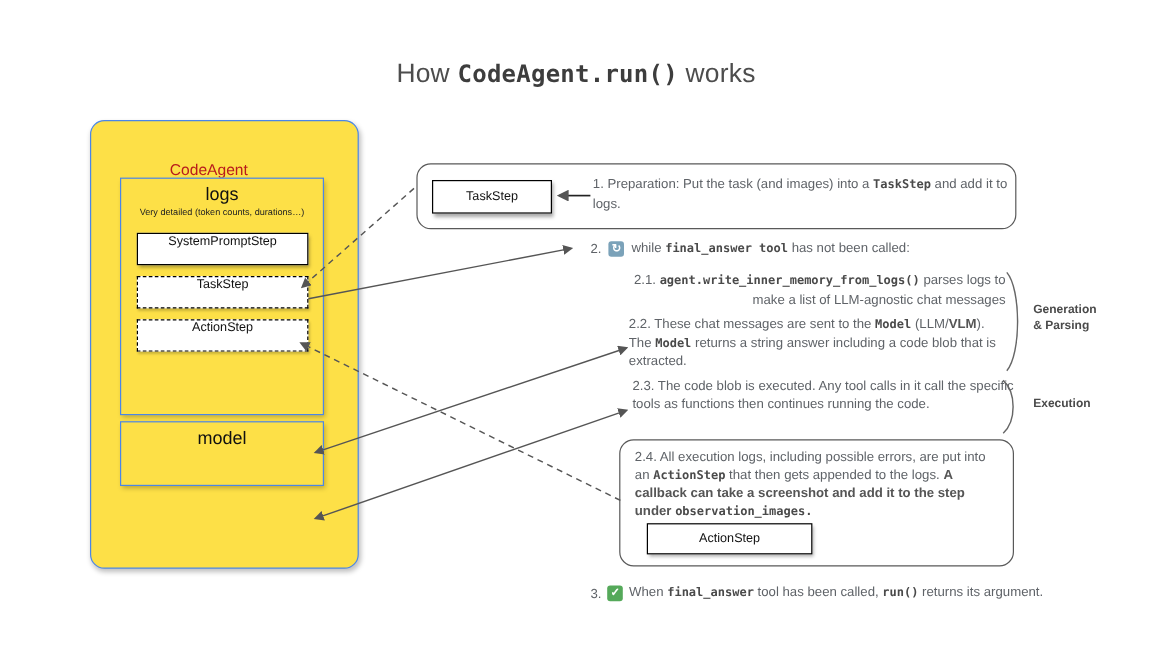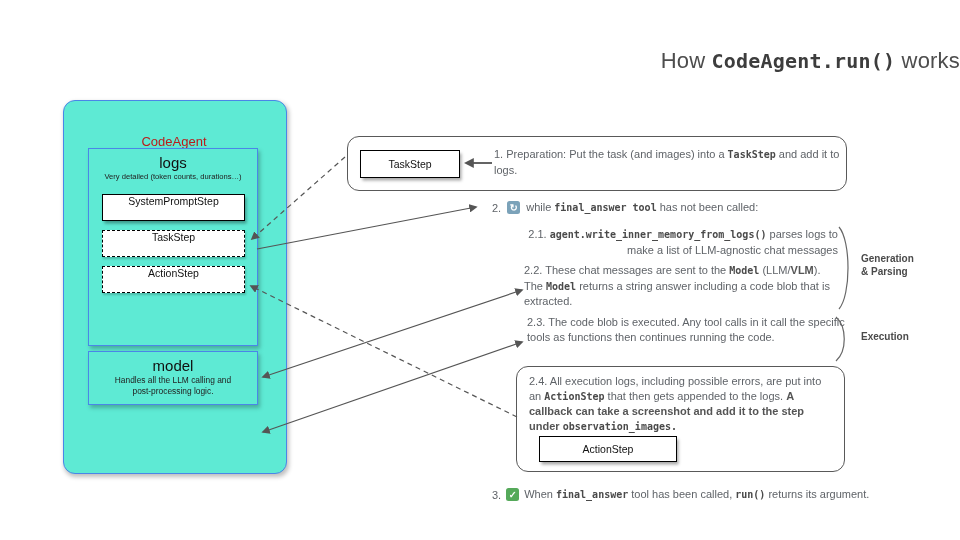--- a/index.html
+++ b/index.html
@@ -1,23 +1,23 @@
 <!DOCTYPE html>
 <html><head>
 <meta charset="utf-8">
 <style>
   html,body{margin:0;padding:0;background:#ffffff;}
   #canvas{position:relative;width:960px;height:540px;background:#ffffff;overflow:hidden;
           font-family:"Liberation Sans",sans-serif;color:#5f6368;}
   .abs{position:absolute;}
   
-  #title{top:48px;left:0;width:960px;text-align:right;font-size:22px;color:#4d4d4d;letter-spacing:.2px;}
+  #title{top:48px;left:0;width:960px;text-align:center;font-size:22px;color:#4d4d4d;letter-spacing:.2px;}
   #title .code{font-family:"DejaVu Sans Mono",monospace;font-weight:700;font-size:20px;color:#3d3d3d;}
   
-  .blue-box{border:1.6px solid #4a86e8;background:#5eead4;box-shadow:1.5px 2.5px 4px rgba(0,0,0,.25);}
+  .blue-box{border:1.6px solid #4a86e8;background:#fde047;box-shadow:1.5px 2.5px 4px rgba(0,0,0,.25);margin-left:12px;}
   #codeagent-box{left:63px;top:100px;width:222px;height:372px;border-radius:12px;}
   #codeagent-title{left:63px;top:112px;width:222px;text-align:center;font-size:13px;color:#b91c1c;margin-top:22px;}
   #logs-box{left:88px;top:148px;width:168px;height:196px;}
   .inner-title{display:block;text-align:center;font-size:15px;color:#111;margin-top:5px;}
   .inner-sub{display:block;text-align:center;font-size:7.6px;color:#222;margin-top:1px;line-height:9.5px;padding:0 10px;}
   .step-box{position:absolute;left:13px;width:141px;height:25px;background:#fff;display:flex;justify-content:center;
             font-size:10.5px;color:#111;}
   .solid-step{border:1.6px solid #000;box-shadow:1.5px 2.5px 3px rgba(0,0,0,.35);}
   .dashed-step{border:1.6px dashed #000;box-shadow:1px 2px 2px rgba(0,0,0,.2);}
   #model-box{left:88px;top:351px;width:168px;height:52px;}
@@ -73,21 +73,20 @@
     <div class="step-box dashed-step" style="top:81px;">
       <span>TaskStep</span>
     </div>
     <div class="step-box dashed-step" style="top:117px;">
       <span>ActionStep</span>
     </div>
   </div>
 
   <div id="model-box" class="abs blue-box">
     <span class="inner-title">model</span>
-    <span class="inner-sub2">Handles all the LLM calling and post-processing logic.</span>
   </div>
 
 
   <div id="box1" class="abs round-box"></div>
   <div id="ts-box1" class="abs">
     <span>TaskStep</span>
   </div>
   <div id="step1-text" class="abs body-text">
     <span>1.</span><span> Preparation: Put the task (and images) into a </span><span class="mono">TaskStep</span><span> and add it to logs.</span>
   </div>

